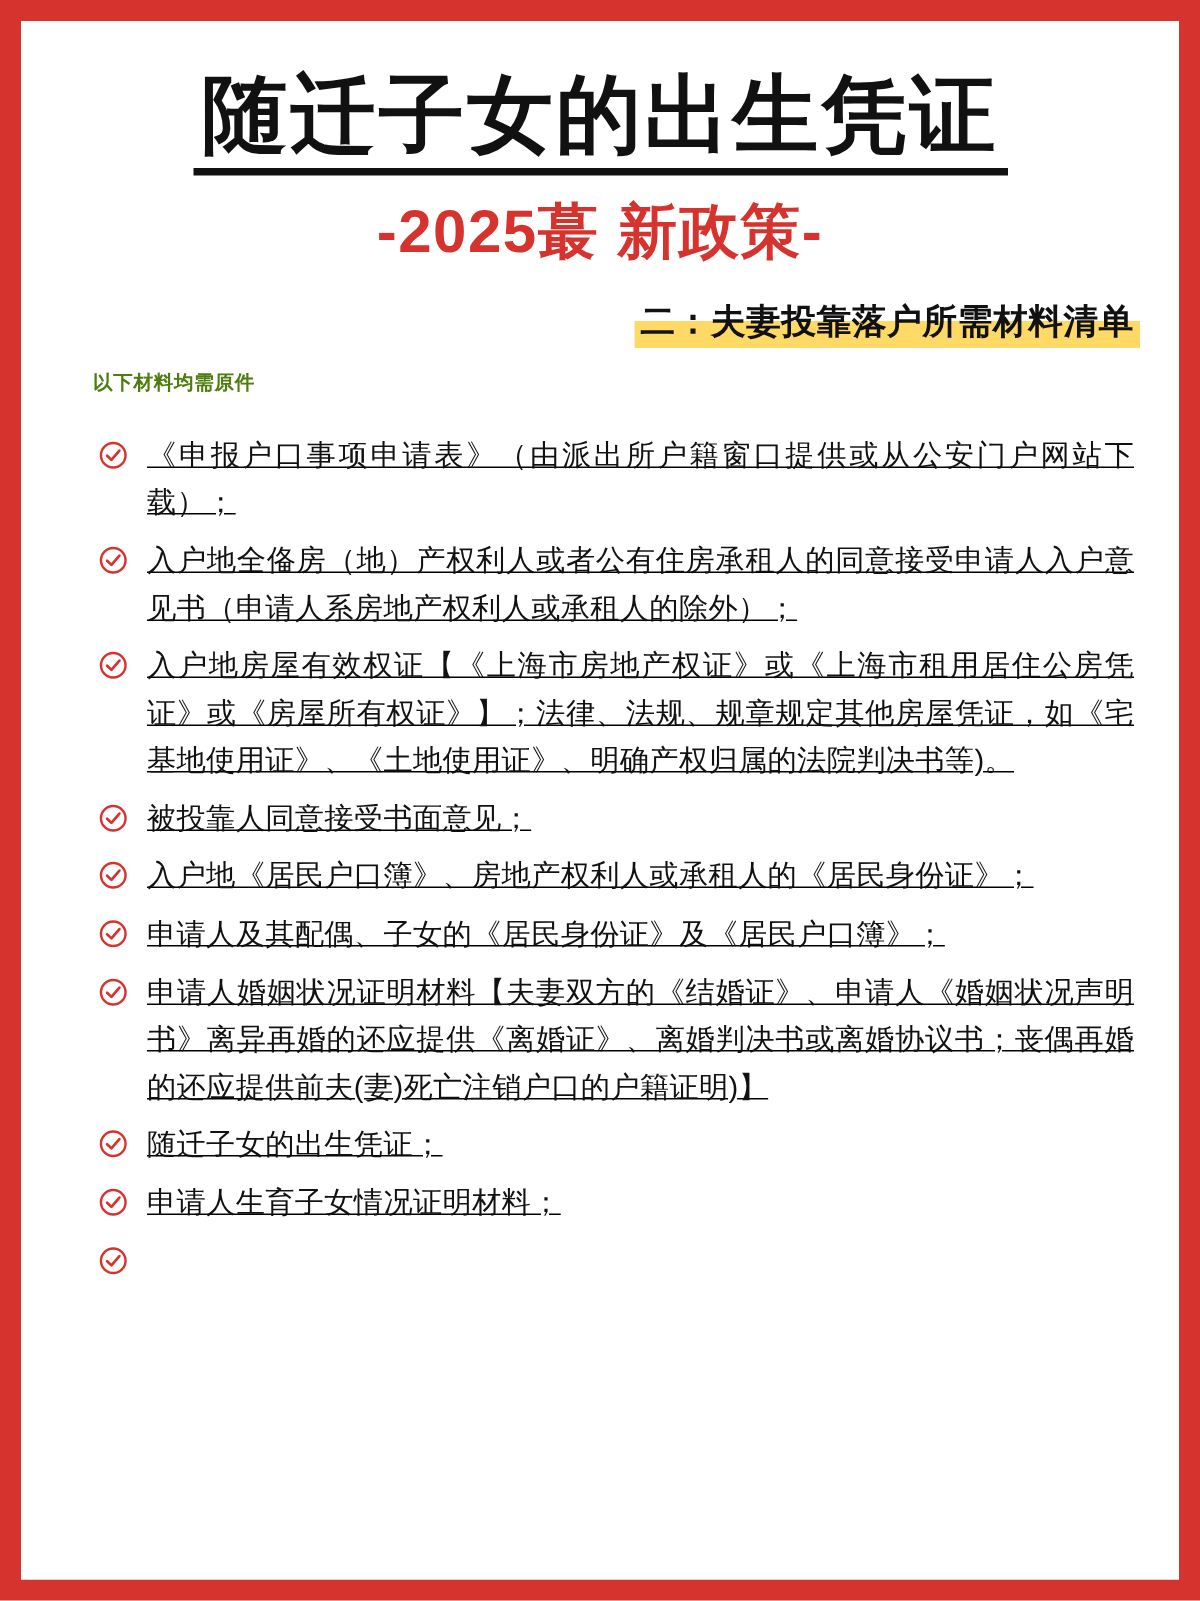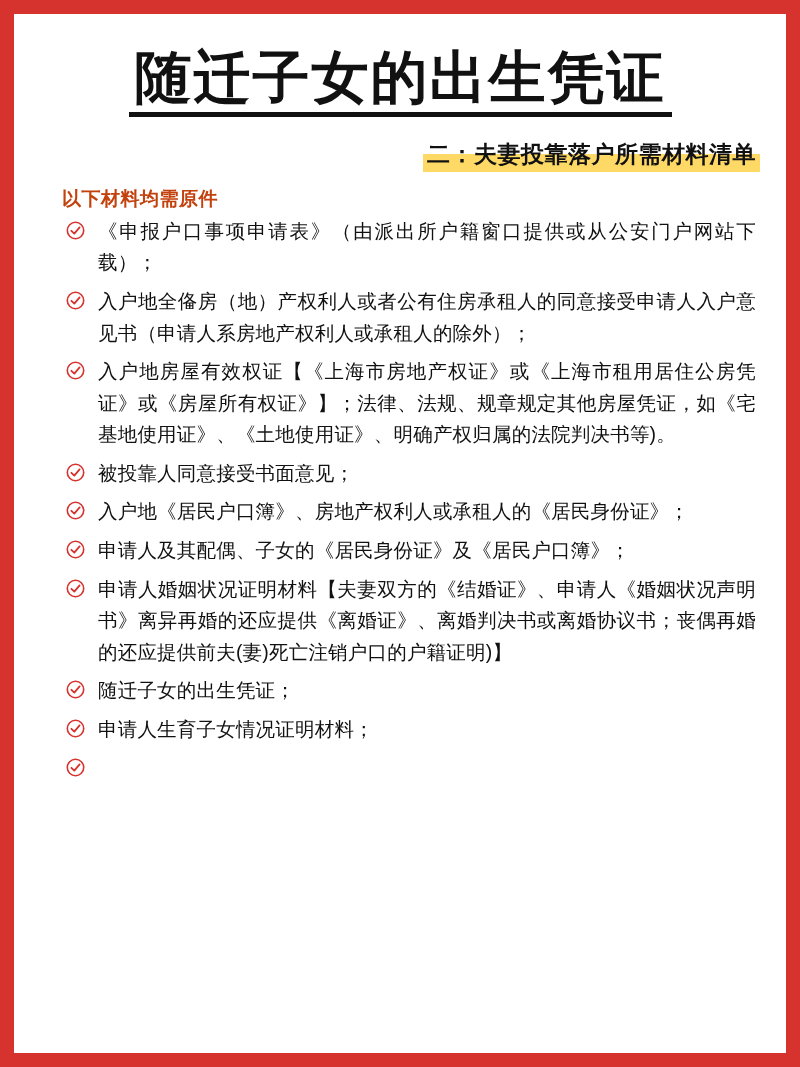--- a/index.html
+++ b/index.html
@@ -62,29 +62,30 @@
     font-size: 23px;
     font-weight: bold;
     color: #111111;
     background: linear-gradient(to bottom, rgba(255,255,255,0) 45%, #ffd966 45%, #ffd966 100%);
     padding: 0 4px 2px 4px;
     letter-spacing: 0.5px;
   }
   .note {
     margin-top: 14px;
     padding-left: 22px;
-    font-size: 19px;
-    font-weight: bold;
-    color: #c2410c;
+    font-size: 13px;
+    font-weight: bold;
+    color: #4d7c0f;
     letter-spacing: 0.5px;
   }
   ul.items {
     list-style: none;
-    margin: 4px 0 0 0;
+    margin: 25px 0 0 0;
     padding: 0 4px 0 26px;
+    text-decoration: underline;
   }
   ul.items li {
     position: relative;
     padding-left: 32px;
     margin-bottom: 7px;
     font-size: 19.5px;
     line-height: 1.62;
     color: #111111;
     letter-spacing: 0.2px;
     text-align: justify;
@@ -101,20 +102,21 @@
   }
 </style>
 </head>
 <body>
 
 <div class="page">
   <div class="inner">
 
     <div class="title-block">
       <div class="main-title">随迁子女的出生凭证</div>
+      <div class="sub-title">-2025蕞 新政策-</div>
     </div>
 
     <div class="section-heading-wrap">
       <span class="section-heading">二：夫妻投靠落户所需材料清单</span>
     </div>
 
     <div class="note">以下材料均需原件</div>
 
     <ul class="items">
       <li>

